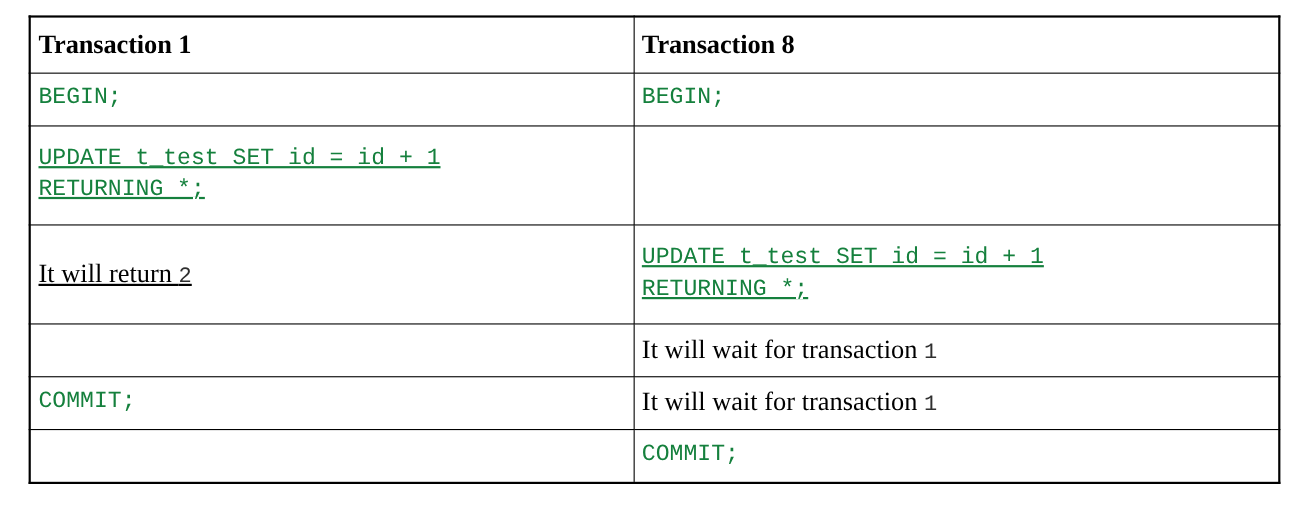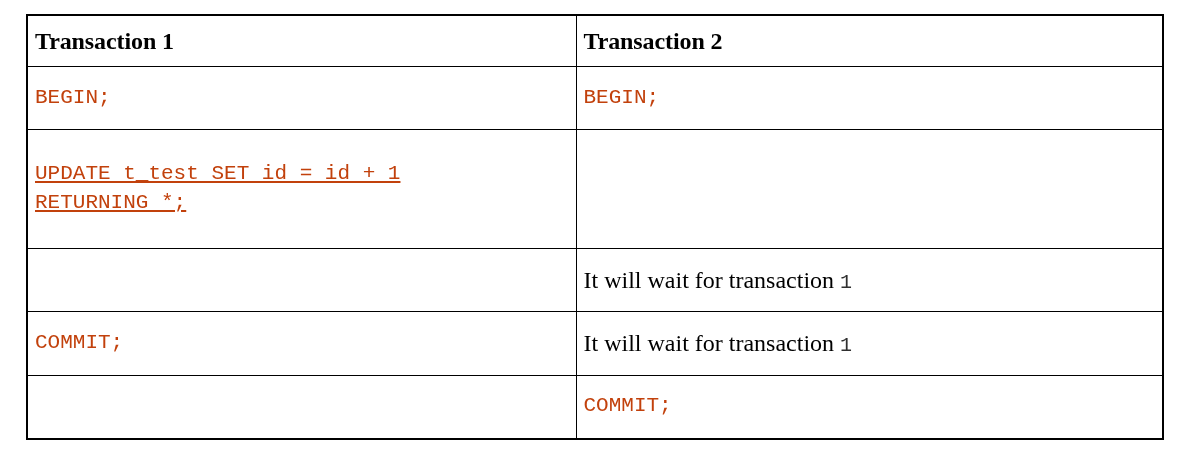--- a/index.html
+++ b/index.html
@@ -54,21 +54,21 @@
     letter-spacing: -0.1px;
     height: 44px;
     padding-bottom: 5px;
   }
 
   
   .mono {
     font-family: "Liberation Mono", "DejaVu Sans Mono", monospace;
     font-size: 21px;
     line-height: 1.38;
-    color: #c2410c;
+    color: #15803d;
     white-space: pre-line;
   }
 
   
   .prose {
     font-family: "Liberation Serif", "DejaVu Serif", serif;
     font-size: 24px;
     line-height: 1.22;
     color: #000000;
   }
@@ -93,36 +93,41 @@
 
 <div id="table-wrap">
   <table class="txn-table">
     <colgroup>
       <col class="col-left">
       <col class="col-right">
     </colgroup>
     <thead>
       <tr class="r-head">
         <th class="header-cell">Transaction 1</th>
-        <th class="header-cell">Transaction 2</th>
+        <th class="header-cell">Transaction 8</th>
       </tr>
     </thead>
     <tbody>
 
       <tr class="r-one">
         <td class="mono">BEGIN;</td>
         <td class="mono">BEGIN;</td>
       </tr>
 
       <tr class="r-two">
         <td class="mono">UPDATE t_test SET id = id + 1
 RETURNING *;</td>
         <td class="cell-empty"></td>
       </tr>
 
+      <tr class="r-two">
+        <td class="prose"><span>It will return </span><span class="num">2</span></td>
+        <td class="mono">UPDATE t_test SET id = id + 1
+RETURNING *;</td>
+      </tr>
 
       <tr class="r-one">
         <td class="cell-empty"></td>
         <td class="prose"><span>It will wait for transaction </span><span class="num">1</span></td>
       </tr>
 
       <tr class="r-one">
         <td class="mono">COMMIT;</td>
         <td class="prose"><span>It will wait for transaction </span><span class="num">1</span></td>
       </tr>

